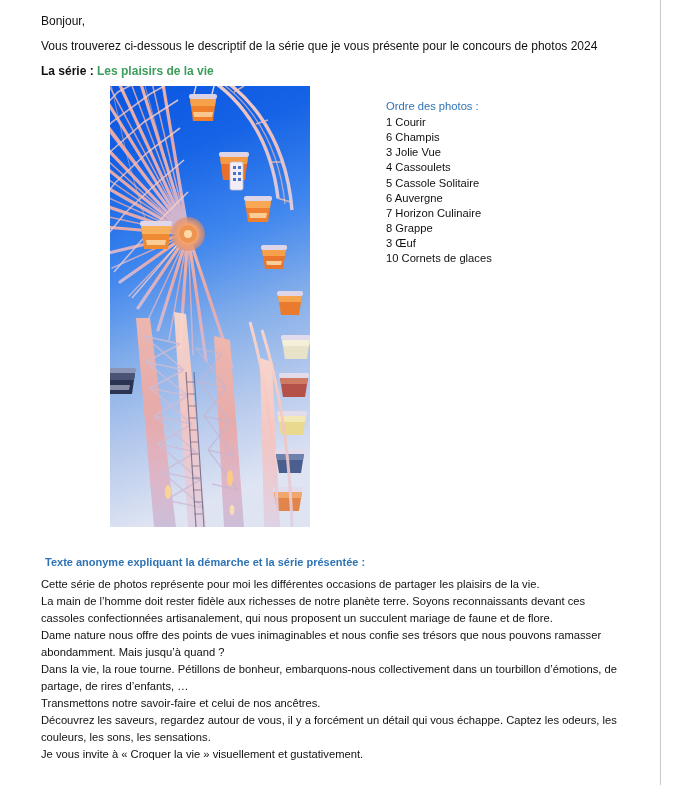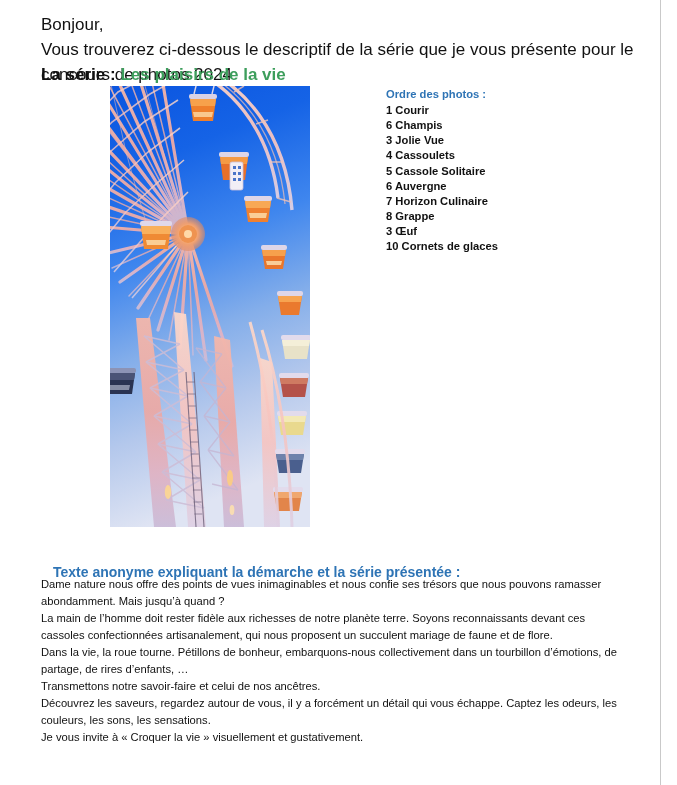--- a/index.html
+++ b/index.html
@@ -29,21 +29,21 @@
   }
 
   .doc {
     position: absolute;
     left: 41px;
     top: 0;
     width: 600px;
   }
 
   .para {
-    font-size: 17px;
+    font-size: 12px;
     line-height: 1.45;
     margin: 0;
     color: #111111;
   }
 
   
   .greeting { position: absolute; left: 0; top: 13px; }
   .intro    { position: absolute; left: 0; top: 38px; }
   .serie-line { position: absolute; left: 0; top: 63px; font-weight: bold; }
   .serie-label { color: #111111; }
@@ -64,47 +64,47 @@
 
   
   .order-block {
     position: absolute;
     left: 345px;  
     top: 87px;
     width: 230px;
   }
   .order-title {
     font-size: 11.2px;
-    font-weight: bold;
+    font-weight: normal;
     color: #2e74b5;
-    margin: 0 0 1px 0;
+    margin: 12px 0 1px 0;
     line-height: 1.35;
   }
   .order-list {
     list-style: none;
     margin: 0;
     padding: 0;
   }
   .order-list li {
     font-size: 11.2px;
-    font-weight: bold;
+    font-weight: normal;
     color: #111111;
     line-height: 1.35;
     white-space: nowrap;
   }
 
   
   .anon-title {
     position: absolute;
     left: 0;
     top: 551px;
-    font-size: 14px;
+    font-size: 11px;
     font-weight: bold;
     color: #2e74b5;
-    margin: 12px;
+    margin: 4px;
     line-height: 1.35;
   }
   .body-block {
     position: absolute;
     left: 0;
     top: 576px;
     width: 576px;
   }
   .body-block p {
     font-size: 11.2px;
@@ -406,21 +406,22 @@
       <li>7 Horizon Culinaire</li>
       <li>8 Grappe</li>
       <li>3 Œuf</li>
       <li>10 Cornets de glaces</li>
     </ul>
   </div>
 
   <p class="anon-title">Texte anonyme expliquant la démarche et la série présentée :</p>
 
   <div class="body-block">
+    <p>Cette série de photos représente pour moi les différentes occasions de partager les plaisirs de la vie.</p>
+    <p>La main de l’homme doit rester fidèle aux richesses de notre planète terre. Soyons reconnaissants devant ces cassoles confectionnées artisanalement, qui nous proposent un succulent mariage de faune et de flore.</p>
     <p>Dame nature nous offre des points de vues inimaginables et nous confie ses trésors que nous pouvons ramasser abondamment. Mais jusqu’à quand ?</p>
-    <p>La main de l’homme doit rester fidèle aux richesses de notre planète terre. Soyons reconnaissants devant ces cassoles confectionnées artisanalement, qui nous proposent un succulent mariage de faune et de flore.</p>
     <p>Dans la vie, la roue tourne. Pétillons de bonheur, embarquons-nous collectivement dans un tourbillon d’émotions, de partage, de rires d’enfants, …</p>
     <p>Transmettons notre savoir-faire et celui de nos ancêtres.</p>
     <p>Découvrez les saveurs, regardez autour de vous, il y a forcément un détail qui vous échappe. Captez les odeurs, les couleurs, les sons, les sensations.</p>
     <p>Je vous invite à « Croquer la vie » visuellement et gustativement.</p>
   </div>
 
 </div>
 
 </body></html>

